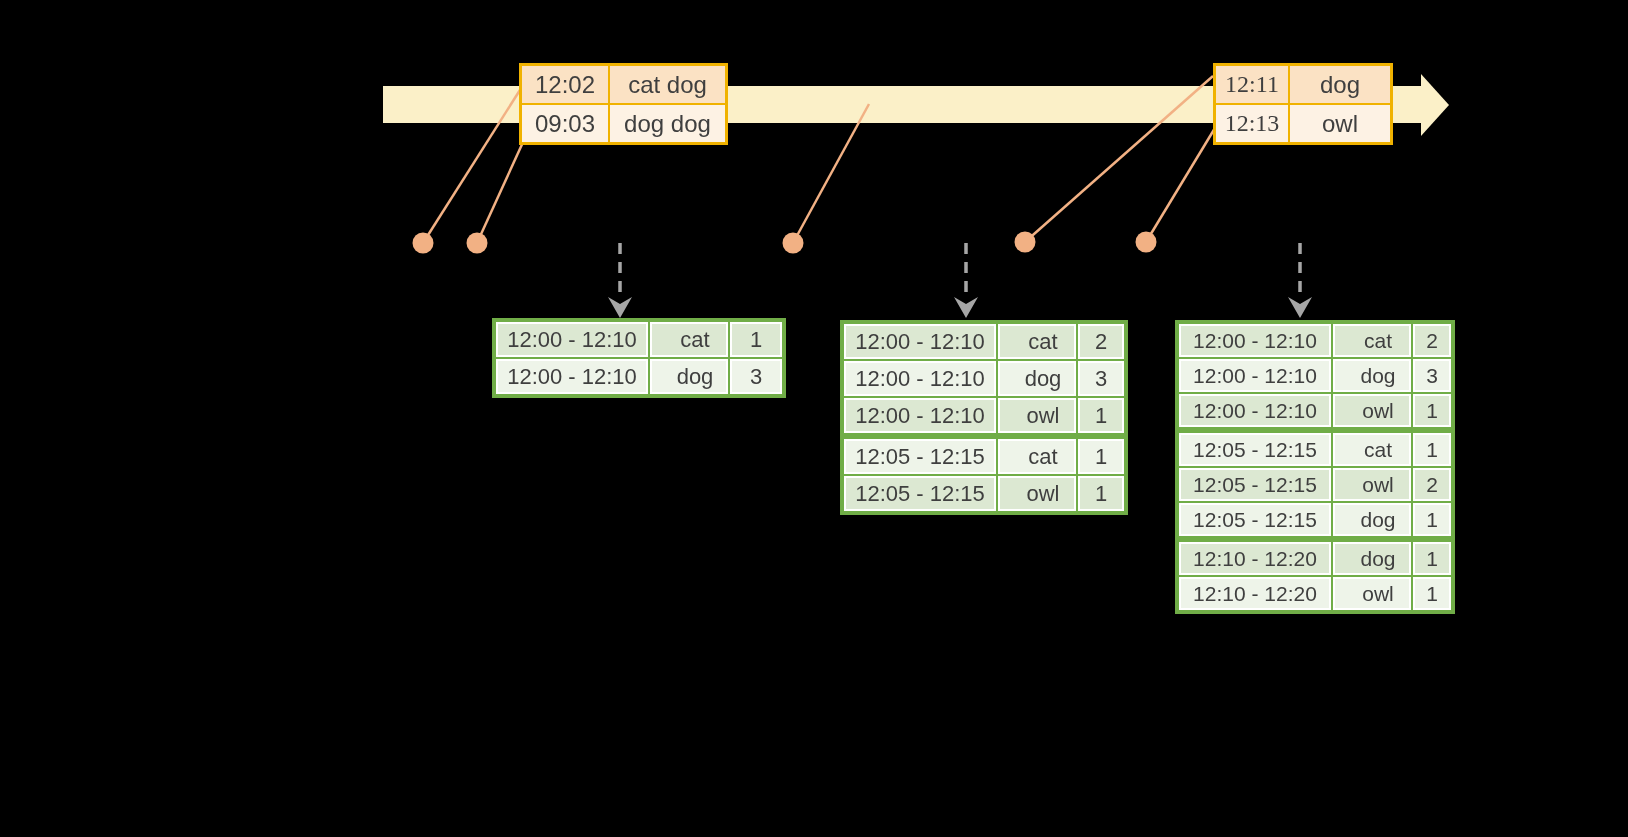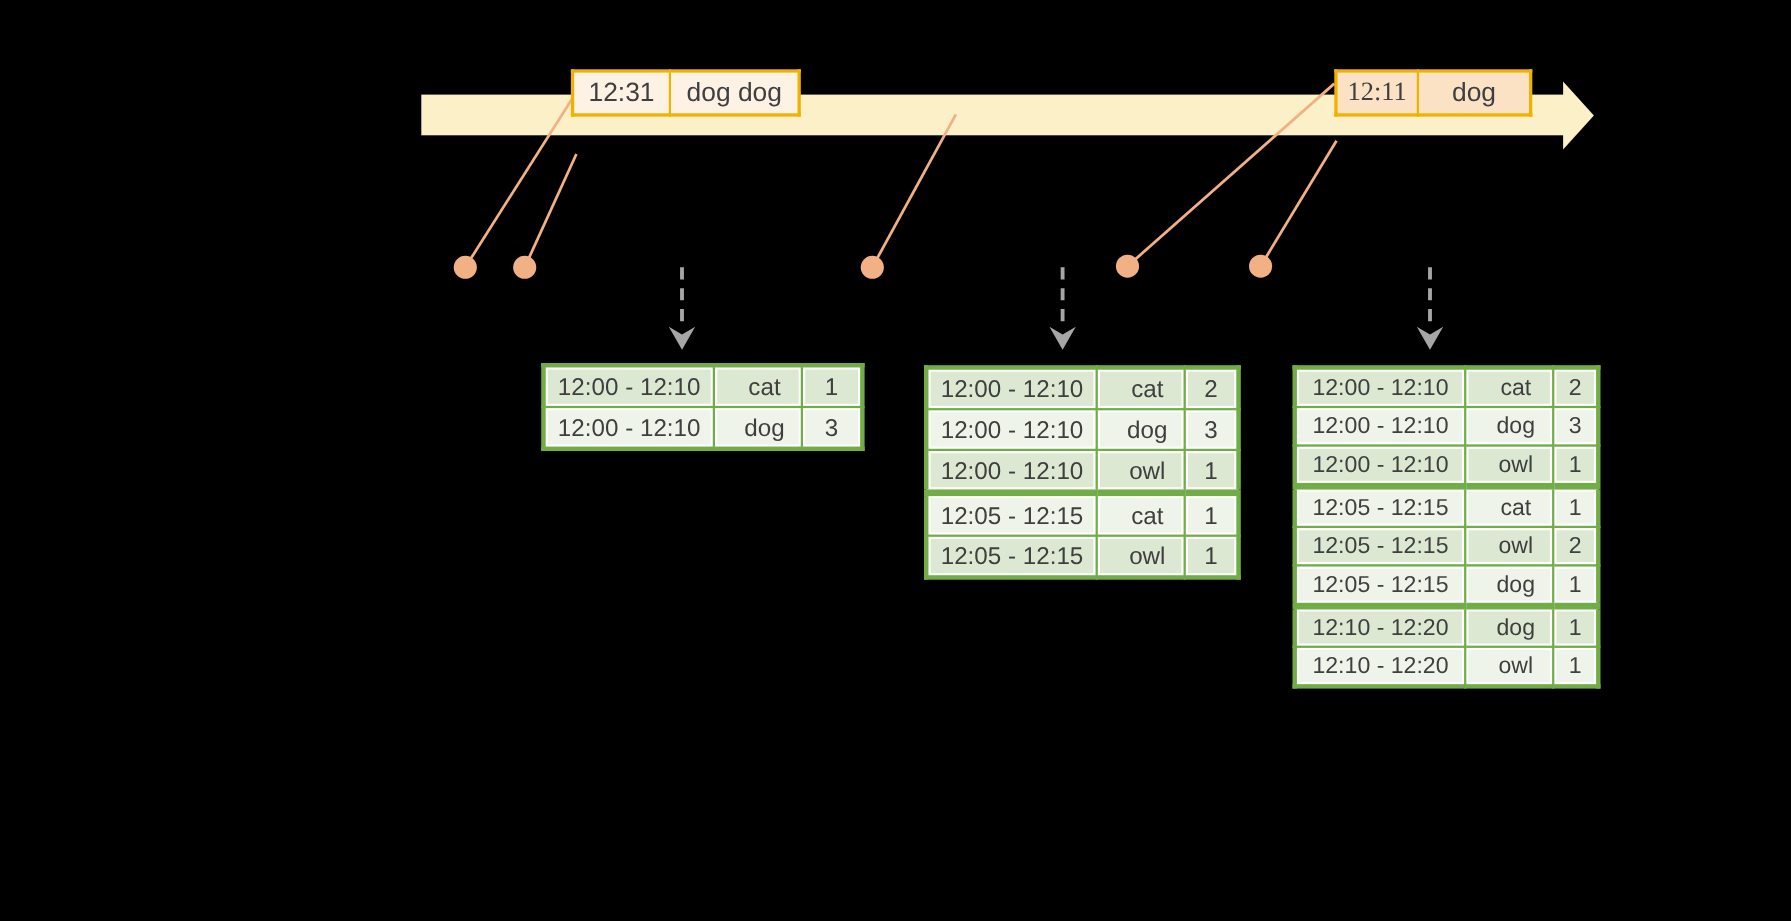--- a/index.html
+++ b/index.html
@@ -32,21 +32,21 @@
   .etable td{border:2.5px solid var(--amber); text-align:center; padding:0; height:37px;}
   .etable .col-time{width:86px;}
   .etable .col-words{width:115px;}
   #et3 .col-time{width:72px;font-family:Liberation Serif, serif;}
   #et3 .col-words{width:100px;}
   .row-pdark td{background:var(--peach-dark);}
   .row-pmid td{background:var(--peach-mid);}
   .row-plight td{background:var(--peach-light);}
   
   .gtable{position:absolute; z-index:3; border-collapse:collapse;
-          border:4px solid var(--green); color:var(--text); font-size:22px;margin-top:12px;}
+          border:4px solid var(--green); color:var(--text); font-size:22px;}
   .gtable td{border:2.5px solid var(--green); box-shadow:inset 0 0 0 2px #ffffff;
              text-align:center; padding:0 6px; height:35px;}
   .gtable tr:nth-child(odd) td{background:var(--green-dark);}
   .gtable tr:nth-child(even) td{background:var(--green-light);}
   .gtable .col-window{width:140px;}
   .gtable .col-word{width:54px;padding-left:18px;}
   .gtable .col-count{width:34px;}
   #g1 .col-count{width:40px;}
   #g3 td{height:33px; font-size:21px;}
   #g3 .col-count{width:26px;}
@@ -76,34 +76,42 @@
     <line class="trig" x1="620" y1="243" x2="620" y2="298"></line>
     <polygon class="trig-head" points="608,297 620,304 632,297 620,318"></polygon>
     <line class="trig" x1="966" y1="243" x2="966" y2="298"></line>
     <polygon class="trig-head" points="954,297 966,304 978,297 966,318"></polygon>
     <line class="trig" x1="1300" y1="243" x2="1300" y2="298"></line>
     <polygon class="trig-head" points="1288,297 1300,304 1312,297 1300,318"></polygon>
   </svg>
 
   <table class="etable" id="et1" style="left:519px;top:63px;">
     <tbody>
+        <tr class="row-pdark">
+      <td class="col-time">12:02</td>
+      <td class="col-words">cat dog</td>
+    </tr>
     <tr class="row-plight">
-      <td class="col-time">12:31</td>
+      <td class="col-time">09:03</td>
       <td class="col-words">dog dog</td>
     </tr>
   </tbody>
     </table>
 
 
   <table class="etable" id="et3" style="left:1213px;top:63px;">
     <tbody>
         <tr class="row-pdark">
       <td class="col-time">12:11</td>
       <td class="col-words">dog</td>
     </tr>
+    <tr class="row-plight">
+      <td class="col-time">12:13</td>
+      <td class="col-words">owl</td>
+    </tr>
   </tbody>
     </table>
 
   <table class="gtable" id="g1" style="left:492px;top:318px;">
     <tbody>
         <tr>
       <td class="col-window">12:00 - 12:10</td>
       <td class="col-word">cat</td>
       <td class="col-count">1</td>
     </tr>

